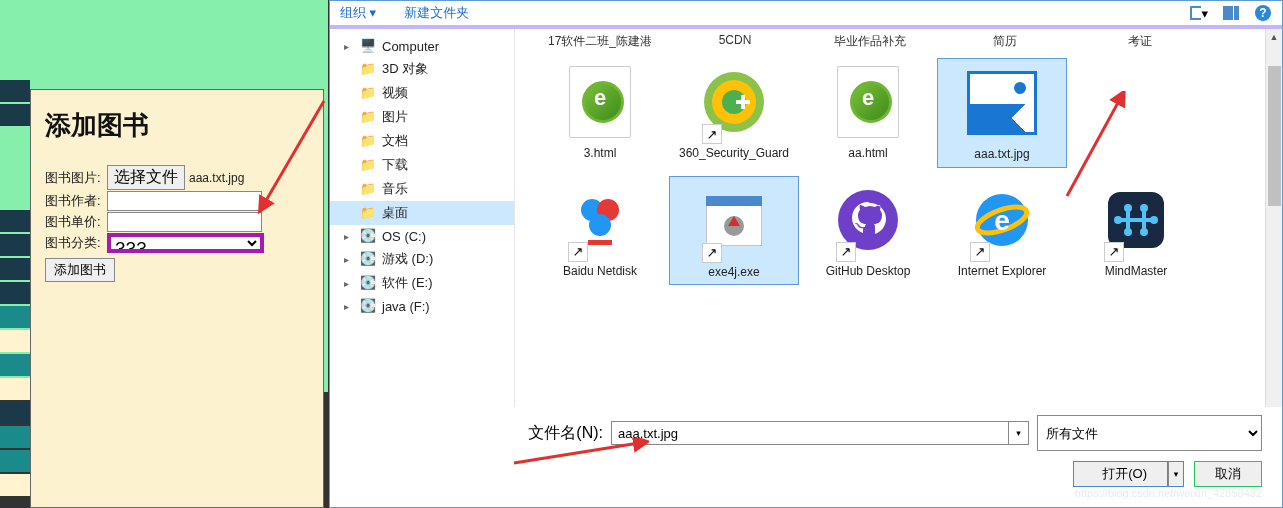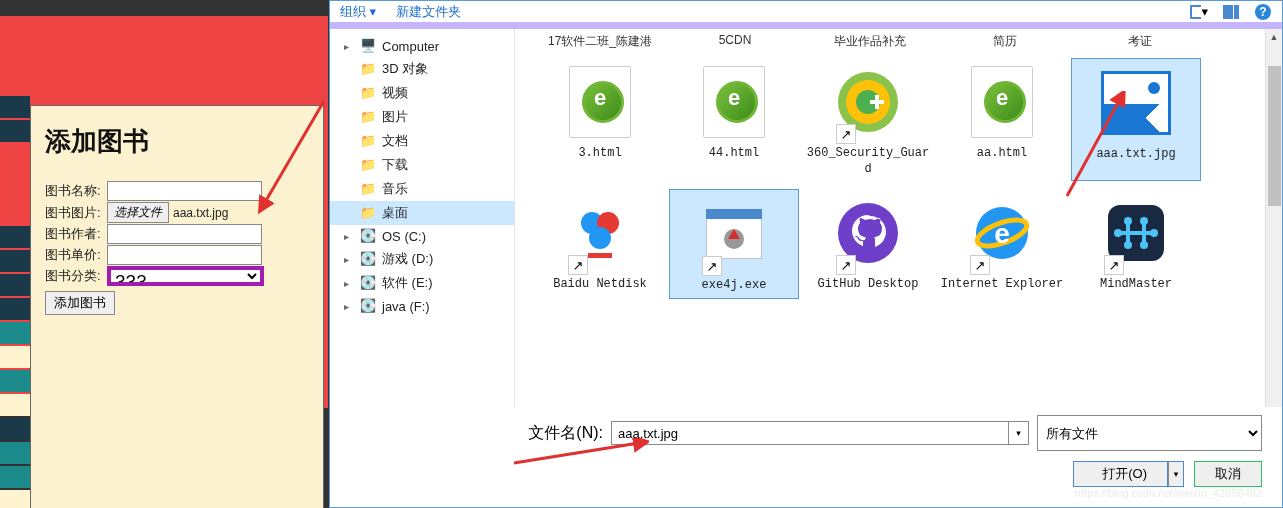--- a/index.html
+++ b/index.html
@@ -1,60 +1,60 @@
 <!DOCTYPE html>
 <html><head>
   <meta charset="utf-8">
   <style>
     * { box-sizing: border-box; margin: 0; padding: 0; }
     body { font-family: "Microsoft YaHei", Arial, sans-serif; font-size: 13px; background: #333; width: 1283px; height: 508px; overflow: hidden; position: relative; }
     
-    .left-panel { position: absolute; left: 0; top: 16px; width: 328px; height: 392px; background: #ef4444; }
+    .left-panel { position: absolute; left: 0; top: 0; width: 328px; height: 392px; background: #86efac; }
     .color-strip { position: absolute; left: 0; top: 80px; width: 30px; }
     .color-strip div { height: 22px; margin-bottom: 2px; }
     .cs1 { background: #1a3a4a; }
     .cs2 { background: #1a8a8a; }
     .cs3 { background: #fff3d0; }
     
     .form-area { position: absolute; left: 30px; top: 89px; width: 294px; height: 419px; background: #fcf2cf; border: 1px solid #666; padding: 18px 14px; }
     .form-title { font-size: 26px; font-weight: bold; color: #111; margin-bottom: 22px; }
     .form-row { display: flex; align-items: center; margin-bottom: 1px; font-size: 13px; color: #222; }
     .form-label { width: 62px; }
     .form-input { border: 1px solid #888; height: 20px; padding: 1px 3px; font-size: 13px; background: #fff; }
     .wide { width: 155px; }
-    .file-btn { border: 1px solid #888; background: #efefef; padding: 1px 6px; font-size: 12px; cursor: pointer; font-style: italic; }
+    .file-btn { border: 1px solid #888; background: #efefef; padding: 1px 6px; font-size: 16px; cursor: pointer; }
     .file-name { margin-left: 4px; font-size: 12px; }
     .form-select { border: 4px solid #a21caf; height: 20px; background: #fff; font-size: 19px; width: 157px; }
     .submit-btn { border: 1px solid #888; background: #efefef; padding: 2px 8px; font-size: 13px; margin-top: 4px; cursor: pointer; }
     
     .red-arrow1 { position: absolute; left: 254px; top: 96px; pointer-events: none; }
     .red-arrow2 { position: absolute; left: 1062px; top: 91px; pointer-events: none; }
     .red-arrow3 { position: absolute; left: 509px; top: 438px; pointer-events: none; }
     
     .dialog { position: absolute; left: 329px; top: 0; width: 954px; height: 508px; background: #fff; border: 1px solid #5a9bd8; }
-    .toolbar { height: 28px; border-bottom: 7px solid #c4b5fd; display: flex; align-items: center; padding: 0 10px; gap: 20px; }
+    .toolbar { height: 28px; border-bottom: 4px solid #c4b5fd; display: flex; align-items: center; padding: 0 10px; gap: 28px; }
     .tb-text { color: #1a6dd0; font-size: 13px; cursor: pointer; }
     .tb-right { margin-left: auto; display: flex; align-items: center; gap: 14px; }
     .tb-icon { width: 18px; height: 18px; display: inline-flex; align-items: center; justify-content: center; cursor: pointer; }
     
     .content-area { display: flex; height: 378px; }
     .tree { width: 185px; border-right: 1px solid #e5e5e5; padding: 6px 0; overflow: hidden; }
     .tree-item { padding: 3px 8px 3px 30px; font-size: 13px; color: #222; cursor: pointer; display: flex; align-items: center; gap: 6px; position: relative; }
     .tree-item.sel { background: #cce8ff; }
     .tree-item .chev { position: absolute; left: 14px; color: #666; font-size: 10px; }
     .tree-icon { width: 16px; height: 16px; display: inline-block; }
     
     .file-grid { flex: 1; padding: 4px 20px; overflow: hidden; position: relative; }
     .file-row { display: flex; gap: 4px; }
     .file-header { display: flex; gap: 5px; margin-bottom: 8px; }
     .file-header span { width: 130px; text-align: center; font-size: 12px; color: #333; overflow: hidden; }
     .file-item { width: 130px; text-align: center; cursor: pointer; padding: 4px 2px; }
     .file-item.selected { background: #cce8ff; border: 1px solid #5a9bd8; }
     .file-icon { width: 80px; height: 80px; margin: 0 auto 4px; display: flex; align-items: center; justify-content: center; position: relative; }
-    .file-item .name { font-size: 12px; color: #222; line-height: 1.3; word-break: break-word; font-family: Liberation Mono, monospace; }
+    .file-item .name { font-size: 12px; color: #222; line-height: 1.3; word-break: break-word; }
     .shortcut-arrow { position: absolute; bottom: -2px; left: 8px; width: 20px; height: 20px; background: #fff; border: 1px solid #ccc; display: flex; align-items: center; justify-content: center; }
     
     .scroll-v { position: absolute; right: 0; top: 28px; width: 17px; height: 378px; background: #f0f0f0; border-left: 1px solid #ddd; }
     .scroll-thumb { background: #c0c0c0; width: 13px; margin: 20px 2px 0; height: 140px; }
     .scroll-btn { height: 17px; text-align: center; font-size: 9px; color: #555; line-height: 17px; cursor: pointer; }
     
     .bottom-bar { padding: 8px 20px 12px; border: none; }
     .name-row { display: flex; align-items: center; gap: 8px; margin-bottom: 10px; justify-content: flex-end; }
     .name-label { font-size: 16px; }
     .name-input { border: 1px solid #888; height: 24px; width: 398px; padding: 2px 6px; font-size: 13px; }
@@ -93,24 +93,20 @@
       <div class="cs2"></div>
       <div class="cs3"></div>
     <div class="cs1"></div>
       <div class="cs2"></div>
       <div class="cs2"></div>
       <div class="cs3"></div>
   </div>
 
   <div class="form-area">
     <div class="form-title">添加图书</div>
-    <div class="form-row">
-      <span class="form-label">图书名称:</span>
-      <input class="form-input wide" style="">
-    </div>
     <div class="form-row">
       <span class="form-label">图书图片:</span>
       <button class="file-btn">选择文件</button>
       <span class="file-name">aaa.txt.jpg</span>
     </div>
     <div class="form-row">
       <span class="form-label">图书作者:</span>
       <input class="form-input wide" style="">
     </div>
     <div class="form-row">
@@ -225,26 +221,20 @@
       </div>
       <div class="file-row">
         <div class="file-item">
             <div class="file-icon">
               <div class="e-icon"></div>
             </div>
             <div class="name">3.html</div>
           </div>
         <div class="file-item">
             <div class="file-icon">
-              <div class="e-icon"></div>
-            </div>
-            <div class="name">44.html</div>
-          </div>
-        <div class="file-item">
-            <div class="file-icon">
               <svg width="70" height="70">
                 <circle cx="35" cy="35" r="30" fill="#8bc34a"></circle>
                 <circle cx="35" cy="35" r="22" fill="#ffc107"></circle>
                 <circle cx="35" cy="35" r="12" fill="#4caf50"></circle>
                 <rect x="42" y="28" width="4" height="14" fill="#fff"></rect>
                 <rect x="37" y="33" width="14" height="4" fill="#fff"></rect>
               </svg>
               <div class="shortcut-arrow">↗</div>
             </div>
             <div class="name">360_Security_Guard</div>

